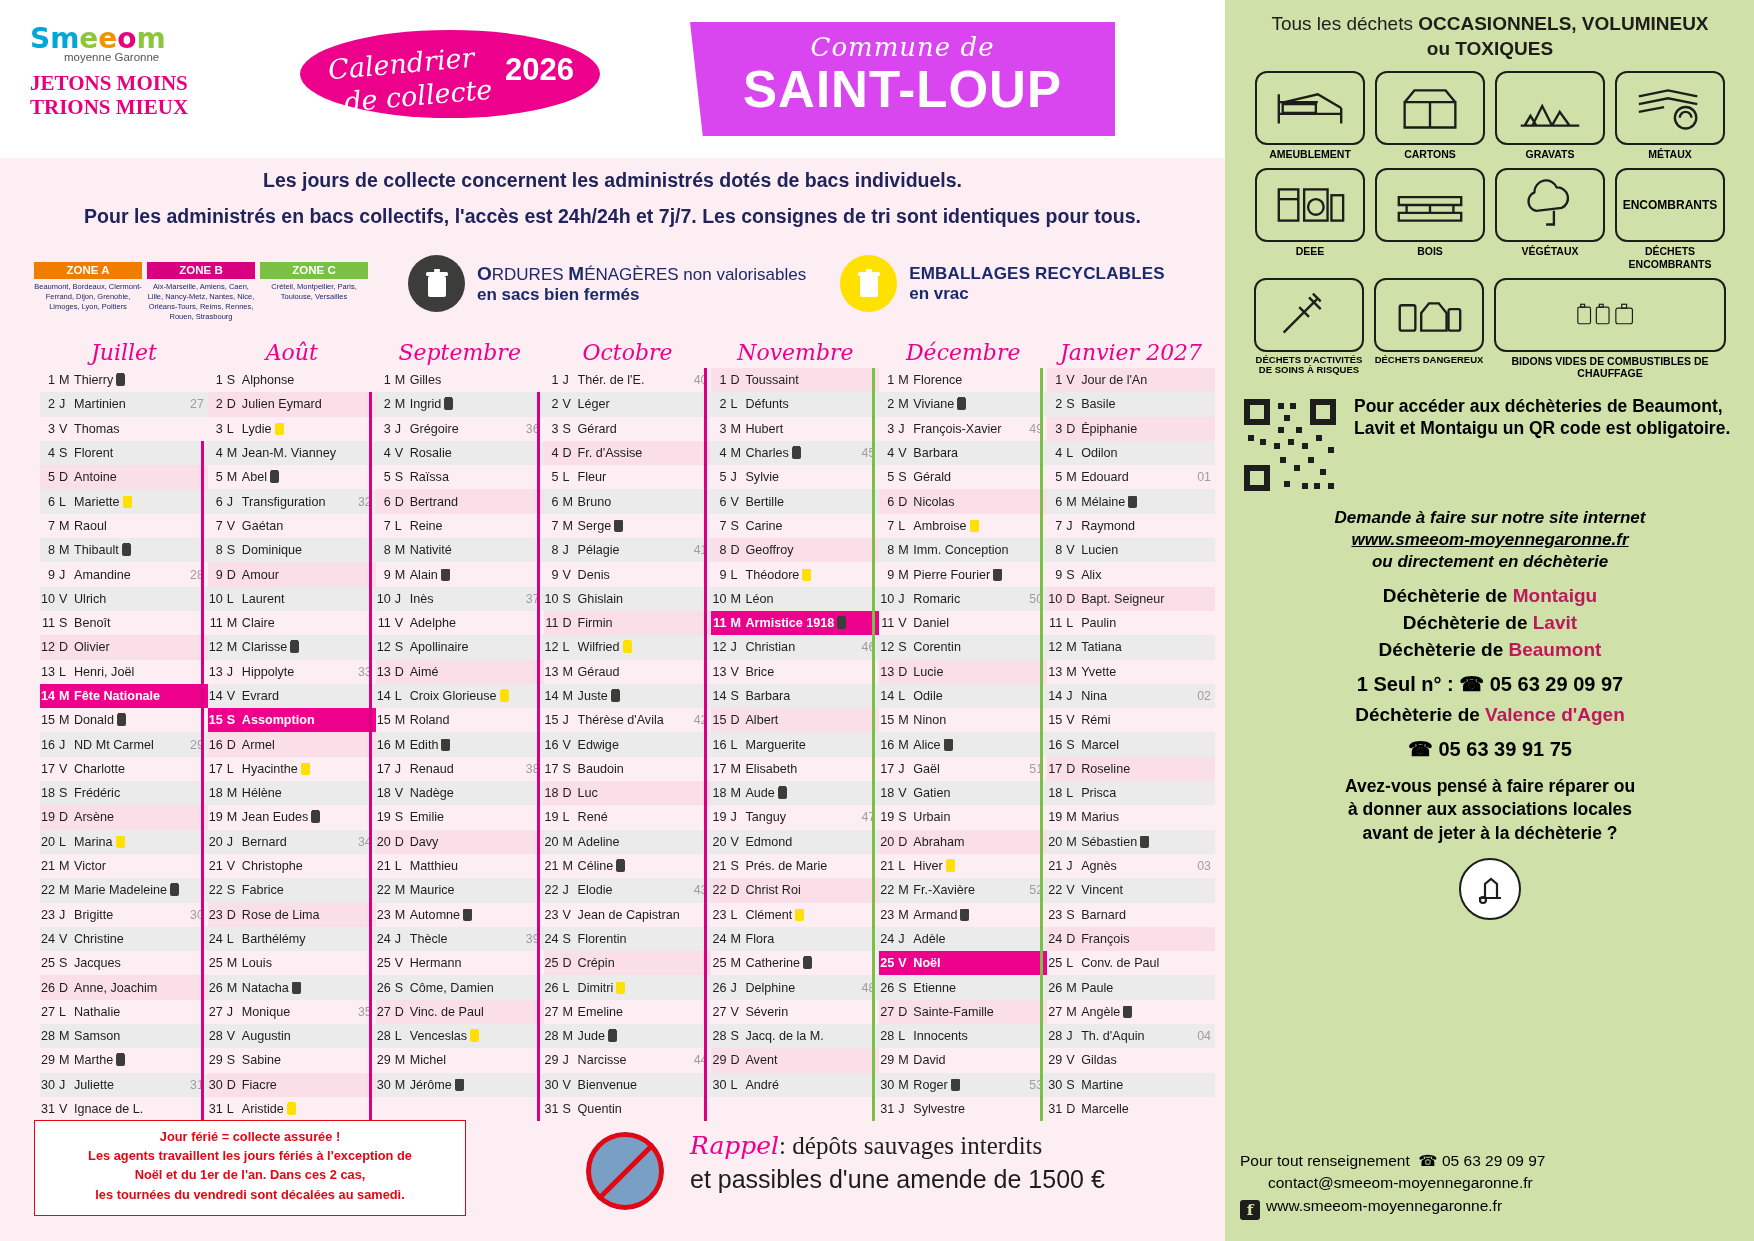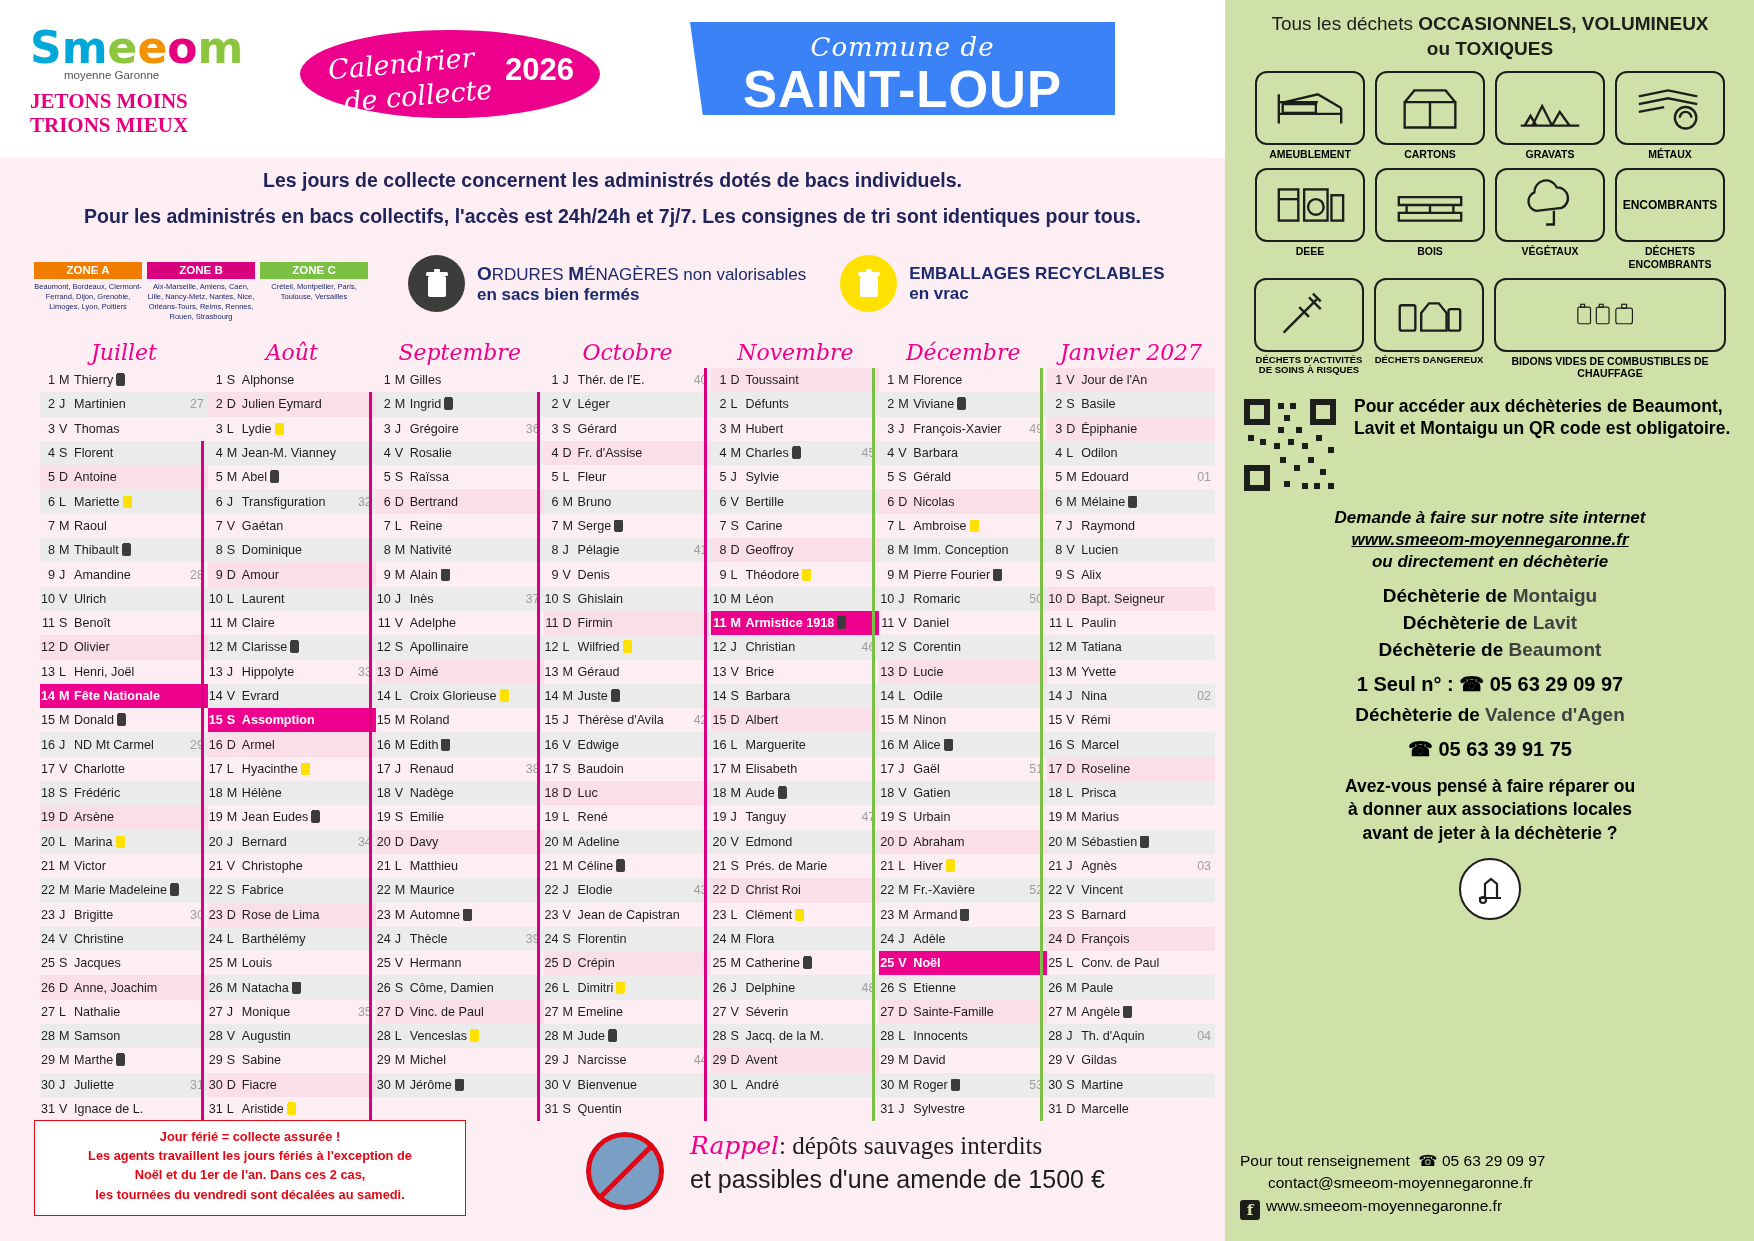--- a/index.html
+++ b/index.html
@@ -9,36 +9,36 @@
     font-family:"Liberation Sans", sans-serif;
     background:#fdeef3;
     position:relative;
     overflow:hidden;
   }
   .page { position:absolute; inset:0; }
 
   
   .header { position:absolute; left:0; top:0; width:1225px; height:158px; background:#ffffff; }
   .logo { position:absolute; left:30px; top:22px; width:210px; }
-  .logo-smeeom { font-size:44px; font-weight:bold; color:#00a7d9; letter-spacing:0px; font-family:"DejaVu Sans", sans-serif;}
+  .logo-smeeom { font-size:28px; font-weight:bold; color:#00a7d9; letter-spacing:0px; font-family:"DejaVu Sans", sans-serif;}
   .logo-smeeom .g1{color:#00a7d9}.logo-smeeom .g2{color:#8cc63e}.logo-smeeom .g3{color:#e6007e}.logo-smeeom .g4{color:#f39200}
   .logo-sub { font-size:11.5px; color:#555; margin-top:-4px; margin-left:34px;}
   .logo-slogan { margin-top:9px; font-size:21px; font-weight:bold; color:#e6007e; line-height:1.12; font-family:"Liberation Serif",serif;}
 
   .cal-bubble {
     position:absolute; left:300px; top:30px; width:300px; height:88px;
     background:#ec008c; border-radius:150px/44px; color:#fff;
   }
   .cal-bubble .l1 { position:absolute; left:28px; top:18px; font-style:italic; font-size:27px; font-family:"DejaVu Serif", serif; transform:rotate(-5deg);}
   .cal-bubble .l2 { position:absolute; left:44px; top:50px; font-style:italic; font-size:27px; font-family:"DejaVu Serif", serif; transform:rotate(-5deg);}
   .cal-bubble .yr { position:absolute; right:26px; top:22px; font-size:31px; font-weight:bold; }
 
   .commune {
-    position:absolute; left:690px; top:22px; width:425px; height:93px;
-    background:#3b82f6; color:#fff; text-align:center;
+    position:absolute; left:690px; top:22px; width:425px; height:114px;
+    background:#d946ef; color:#fff; text-align:center;
     clip-path: polygon(0 0,100% 0,100% 100%,3% 100%);
   }
   .commune .c1 { font-size:26px; font-style:italic; font-family:"DejaVu Serif", serif; margin-top:10px; letter-spacing:1px;}
   .commune .c2 { font-size:51px; font-weight:bold; letter-spacing:1px; margin-top:-2px;}
 
   
   .intro { position:absolute; left:0; top:158px; width:1225px; height:72px; background:#fdeef3; text-align:center; }
   .intro p { margin:0; color:#20245b; font-weight:bold; font-size:19.5px; line-height:1.45; padding-top:8px;}
 
   
@@ -104,21 +104,21 @@
   .ico { width:110px; }
   .ico .box { width:110px; height:74px; border:2.2px solid #1d1d1b; border-radius:12px; display:flex; align-items:center; justify-content:center; background:#cfe0a8; }
   .ico .cap { text-align:center; font-size:10.5px; font-weight:bold; margin-top:3px; line-height:1.15;}
   .ico svg { width:78px; height:56px; }
 
   .qrwrap { display:flex; gap:14px; margin-top:16px; align-items:flex-start;}
   .qr { width:100px; height:100px; position:relative; }
   .qrtext { flex:1; font-size:17.5px; font-weight:bold; line-height:1.28; }
   .dem { text-align:center; margin-top:12px; font-style:italic; font-weight:bold; font-size:17px; line-height:1.3;}
   .dech { text-align:center; margin-top:10px; font-size:19px; font-weight:bold; line-height:1.42;}
-  .dech .hi { color:#404040; }
+  .dech .hi { color:#be185d; }
   .tel { text-align:center; margin-top:8px; font-size:20px; font-weight:bold;}
   .repair { position:relative; margin-top:14px; text-align:center; font-size:17.5px; font-weight:bold; line-height:1.35; }
   .cbadge { width:62px; height:62px; border-radius:50%; background:#fff; border:2px solid #1d1d1b; margin:12px auto 0; display:flex; align-items:center; justify-content:center;}
   .footer { position:absolute; left:1240px; top:1150px; width:500px; font-size:15.5px; line-height:1.45; }
   .fb { display:inline-block; width:20px; height:20px; background:#1d1d1b; color:#cfe0a8; font-weight:bold; text-align:center; line-height:20px; border-radius:3px; margin-right:6px; vertical-align:-4px; font-family:"DejaVu Serif",serif;}
 </style>
 </head>
 <body>
 
 <div class="page">

